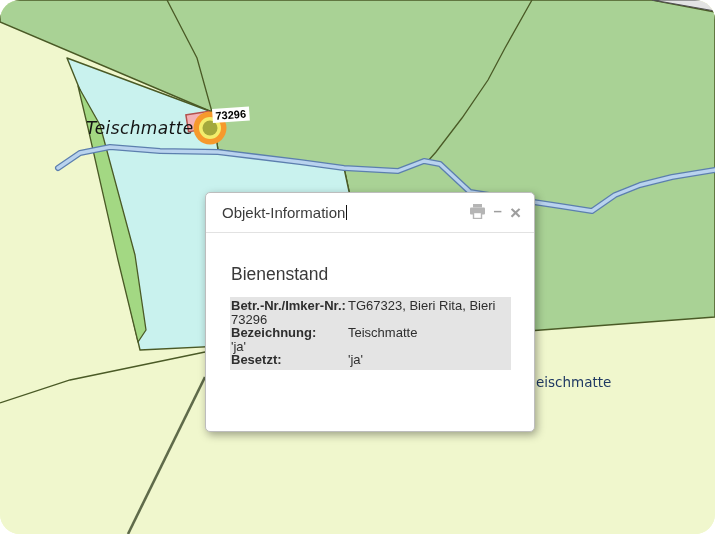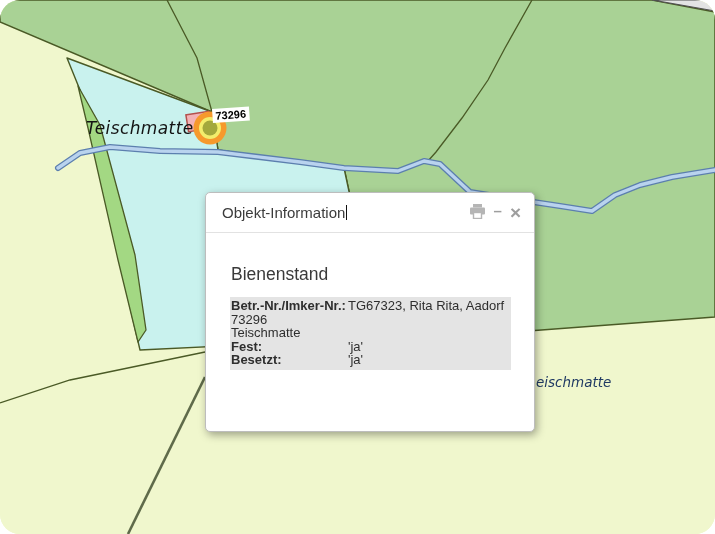--- a/index.html
+++ b/index.html
@@ -15,21 +15,21 @@
     left:86px; top:118px; font-family:"DejaVu Sans", sans-serif;
     font-style:italic; font-size:17px; color:#141414; letter-spacing:0.4px;
   }
   .lbl-marker-id {
     left:212px; top:109px; background:#ffffff; padding:1px 3px;
     font-size:11px; font-weight:bold; color:#000;
     transform:rotate(-4deg); transform-origin:left top;
   }
   .lbl-eischmatte {
     left:536px; top:374px; font-family:"DejaVu Sans", sans-serif;
-    font-style:italic; font-size:13.5px; color:#203a63;
+    font-size:13.5px; color:#203a63;
   }
 
   
   .popup {
     position:absolute; z-index:3; left:205px; top:192px; width:330px; height:240px;
     background:#ffffff; border:1px solid #bdbdbd; border-radius:5px;
     box-shadow:2px 3px 9px rgba(0,0,0,0.35); box-sizing:border-box;
   }
   .popup-header {
     height:39px; border-bottom:1px solid #e2e2e2;
@@ -109,30 +109,30 @@
         <span class="icon-btn icon-close">×</span>
       </span>
     </div>
 
     <div class="popup-body">
       <h1 class="popup-heading">Bienenstand</h1>
 
       <div class="info-table">
         <div class="info-row">
           <span class="info-label">Betr.-Nr./Imker-Nr.:</span>
-          <span class="info-value">TG67323, Rita Rita, Aadorf</span>
+          <span class="info-value">TG67323, Bieri Rita, Bieri</span>
         </div>
         <div class="info-row">
           <span class="info-value">73296</span>
         </div>
         <div class="info-row">
+          <span class="info-label">Bezeichnung:</span>
           <span class="info-value">Teischmatte</span>
         </div>
         <div class="info-row">
-          <span class="info-label">Fest:</span>
           <span class="info-value">'ja'</span>
         </div>
         <div class="info-row">
           <span class="info-label">Besetzt:</span>
           <span class="info-value">'ja'</span>
         </div>
       </div>
     </div>
   </div>
 

